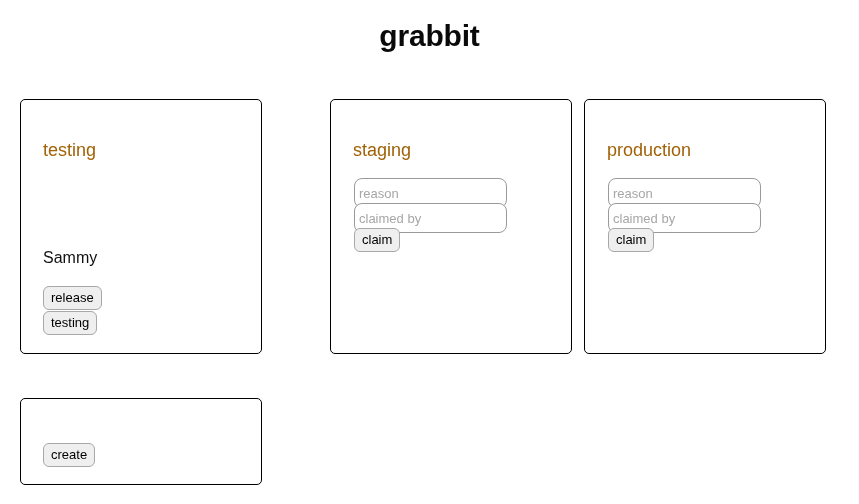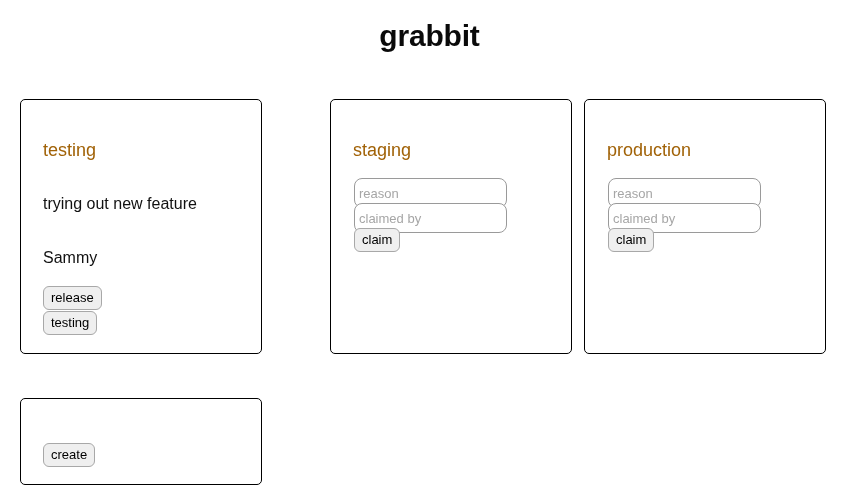--- a/index.html
+++ b/index.html
@@ -131,21 +131,20 @@
   .btn-delete  { left: 22px; top: 211px; }
   .btn-create  { left: 22px; top: 44px; text-align: center; }
 </style>
 </head>
 <body>
 
 <div class="page-title">grabbit</div>
 
 <div class="card card-resource card-1">
   <div class="card-title">testing</div>
-  <div class="card-line line-reason">trying out new feature</div>
   <div class="card-line line-owner">Sammy</div>
   <button class="btn btn-release">release</button>
   <button class="btn btn-delete">testing</button>
 </div>
 
 <div class="card card-resource card-2">
   <div class="card-title">staging</div>
   <input class="field field-reason" type="text" placeholder="reason" style="">
   <input class="field field-owner" type="text" placeholder="claimed by" style="">
   <button class="btn btn-claim">claim</button>

